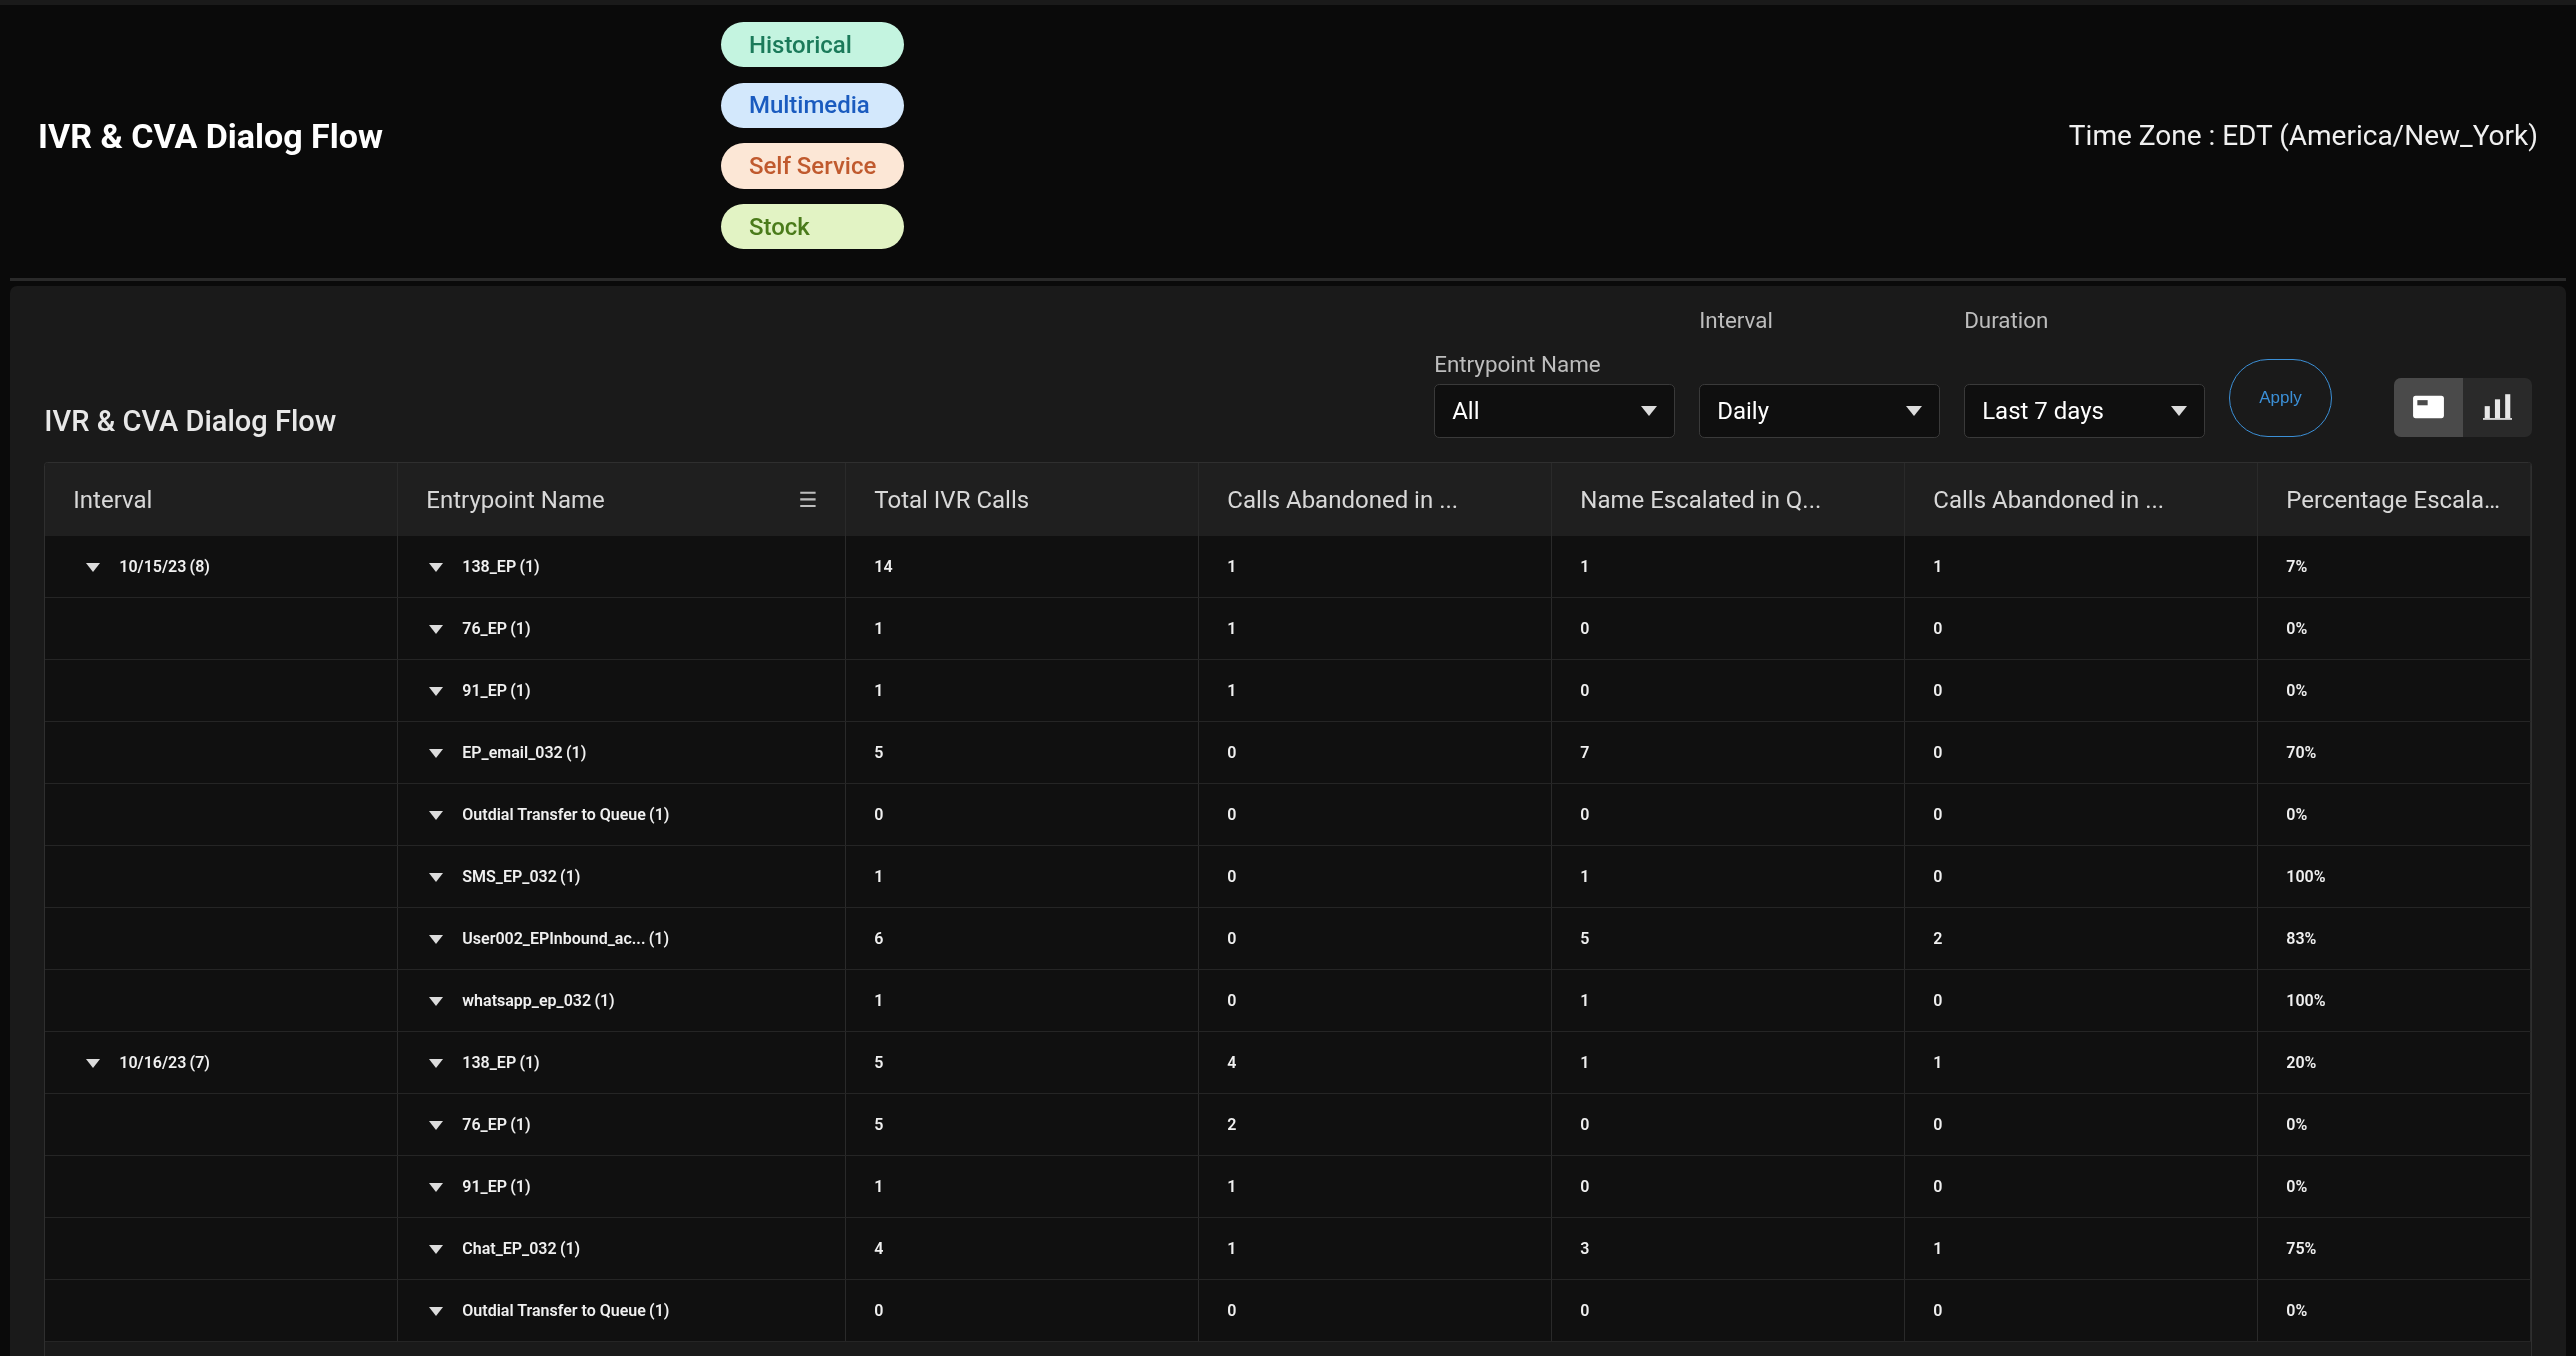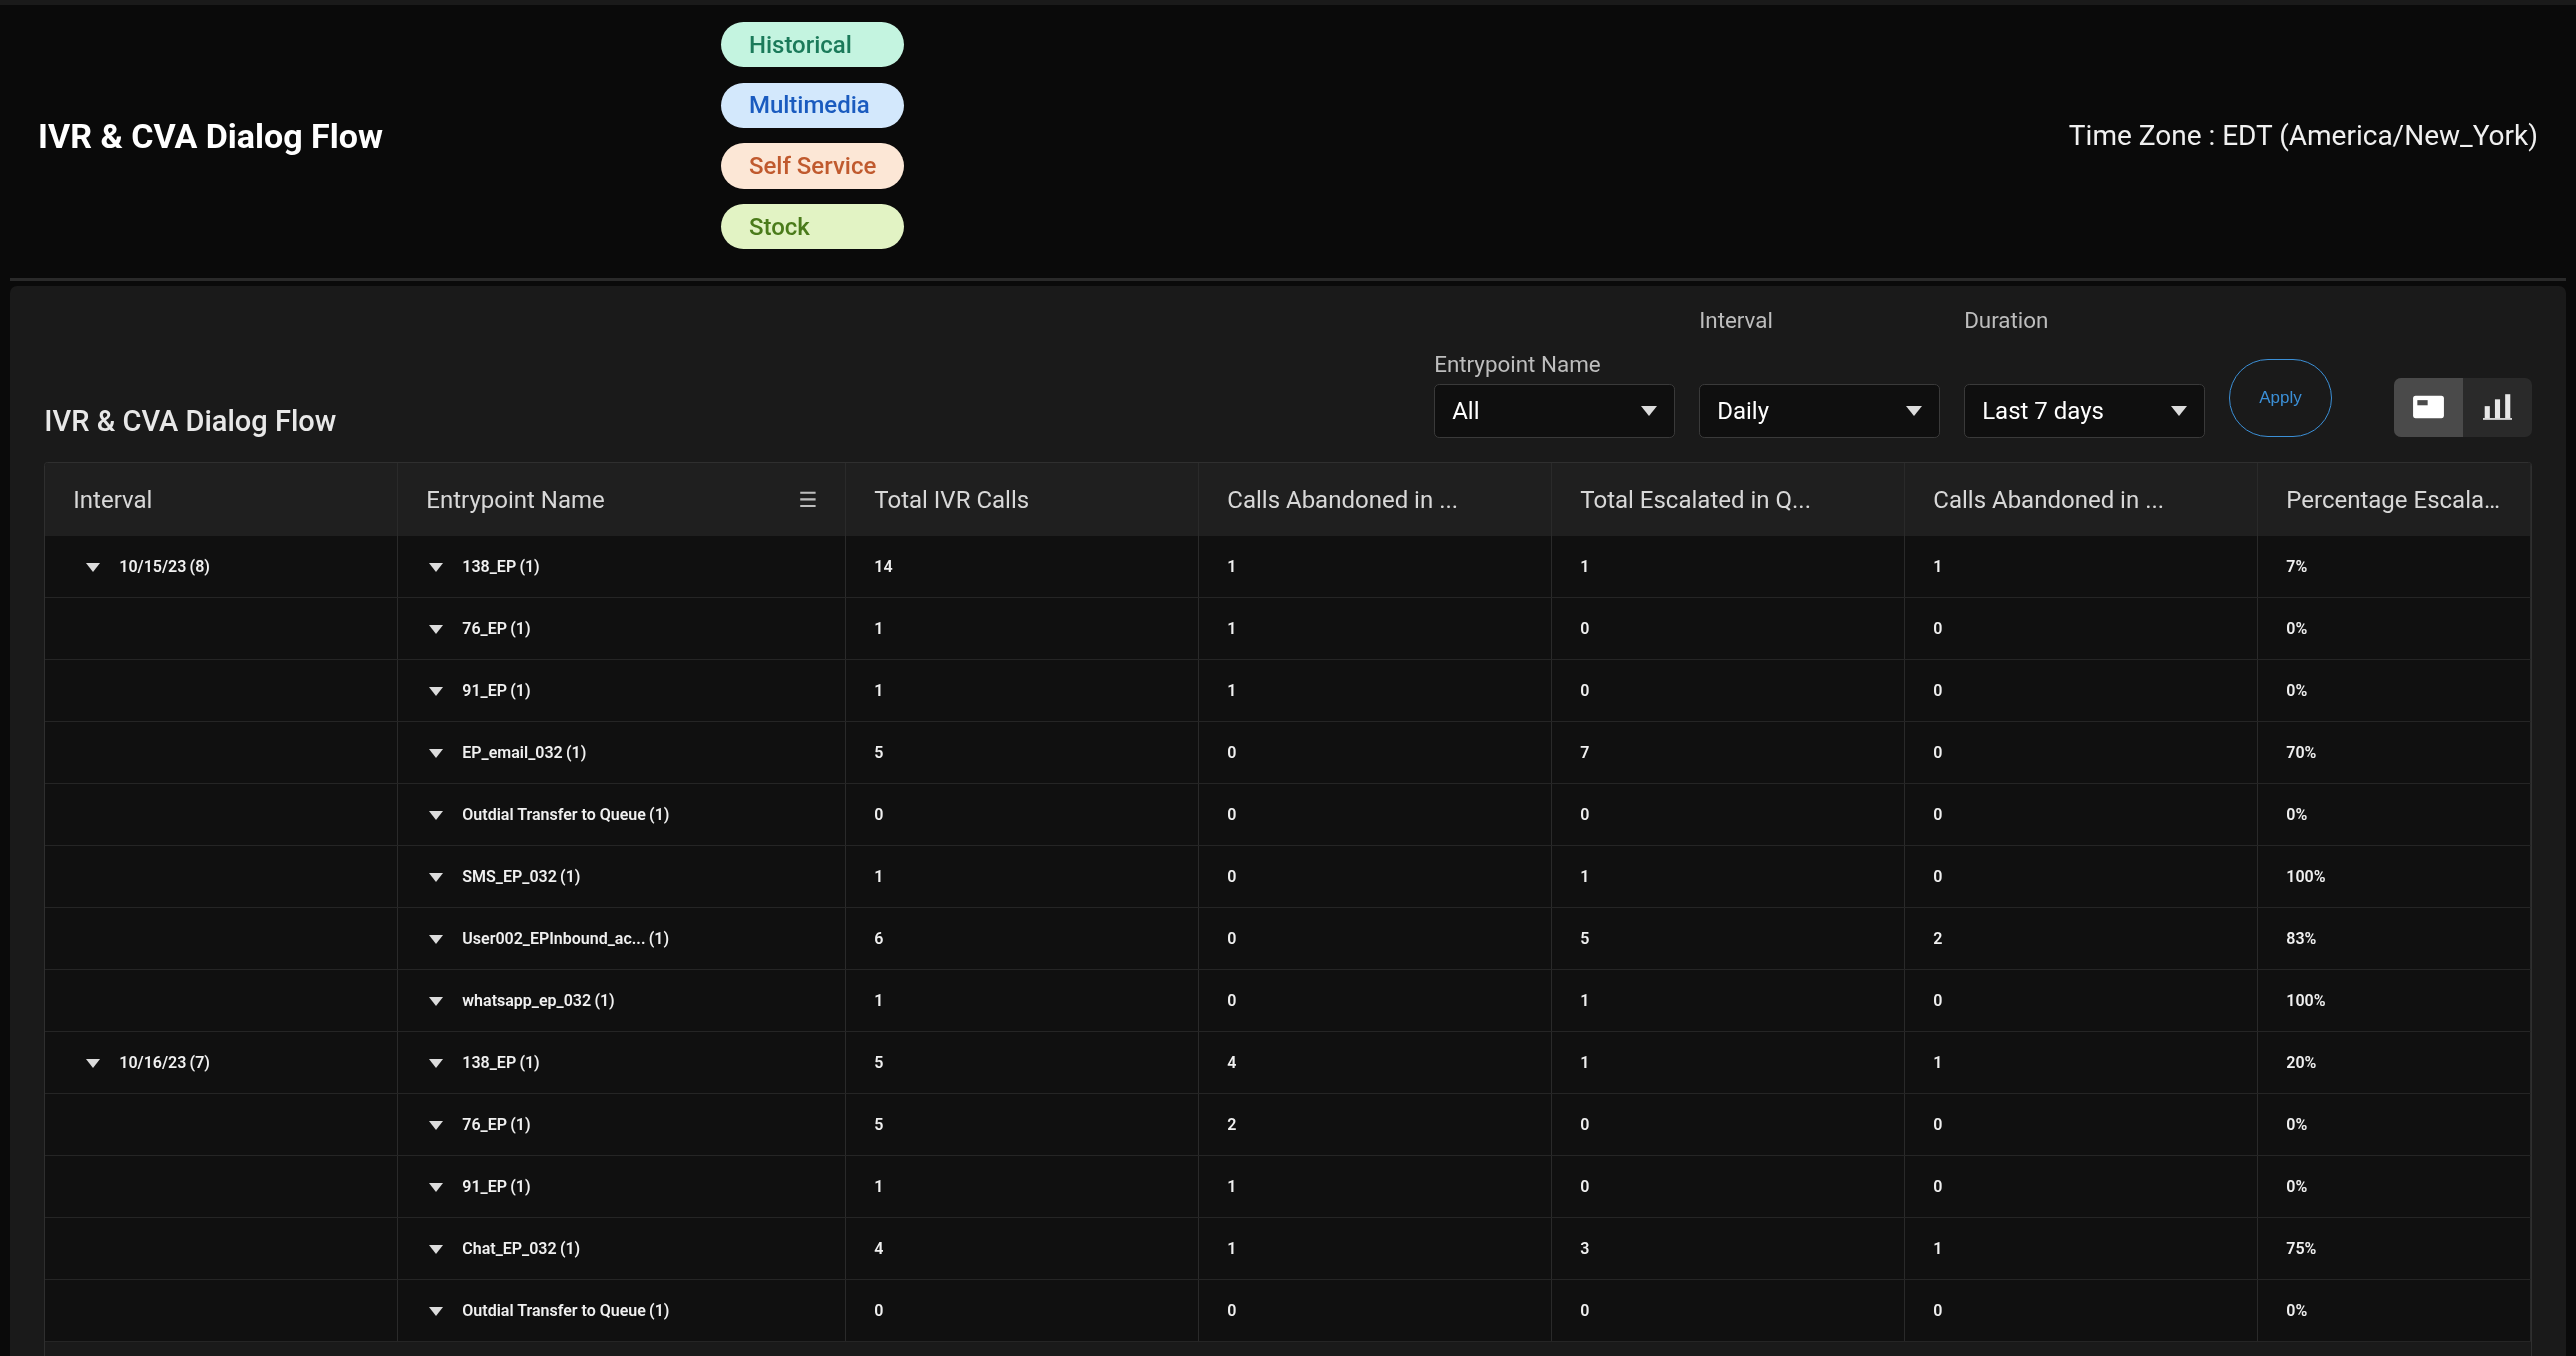--- a/index.html
+++ b/index.html
@@ -255,21 +255,21 @@
 
   <div class="table-area">
     <div class="thead">
       <div class="th col-interval">Interval</div>
       <div class="th col-ep">
         <span>Entrypoint Name</span>
         <span class="menu-icon">☰</span>
       </div>
       <div class="th col-total">Total IVR Calls</div>
       <div class="th col-ab1">Calls Abandoned in ...</div>
-      <div class="th col-esc">Total Escalated in Q...</div>
+      <div class="th col-esc">Name Escalated in Q...</div>
       <div class="th col-ab2">Calls Abandoned in ...</div>
       <div class="th col-pct">Percentage Escalatio...</div>
     </div>
 
     <div class="tbody-wrap">
       <div class="tbody" id="tbody">
             <div class="row">
               <div class="td col-interval group-cell"><span class="group-caret"></span><span>10/15/23 (8)</span></div>
               <div class="td col-ep ep-cell"><span class="row-caret"></span><span>138_EP (1)</span></div>
               <div class="td col-total">14</div>

